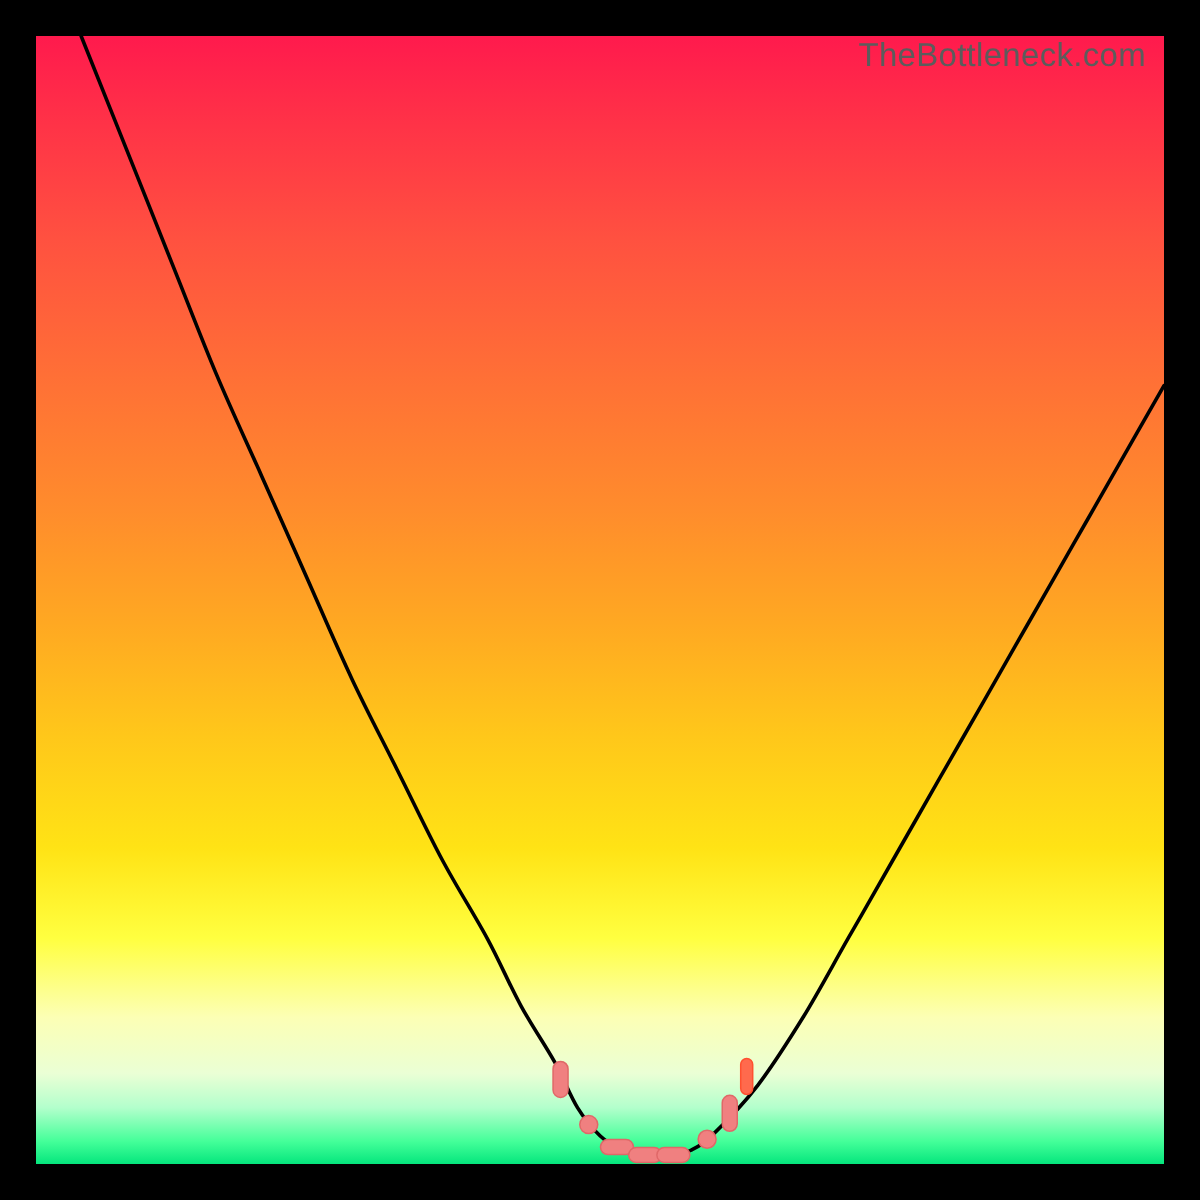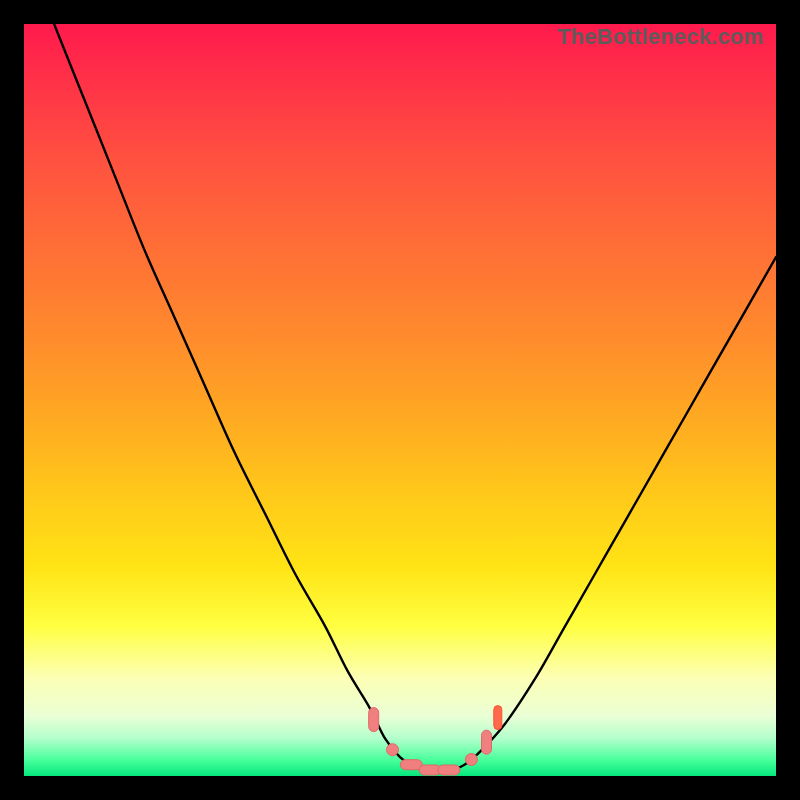--- a/index.html
+++ b/index.html
@@ -47,21 +47,21 @@
       #44ff99 98%,
       #05e67d 100%
     );
   }
   .attribution {
     position: absolute;
     top: 0;
     right: 12px;
     color: #5c5c5c;
     font-size: 22px;
-    font-weight: 700;
+    font-weight: 400;
     letter-spacing: 0.2px;
     user-select: none;
   }
   svg.curve {
     position: absolute;
     left: 0; top: 0;
     width: 752px;
     height: 752px;
     pointer-events: none;
   }

